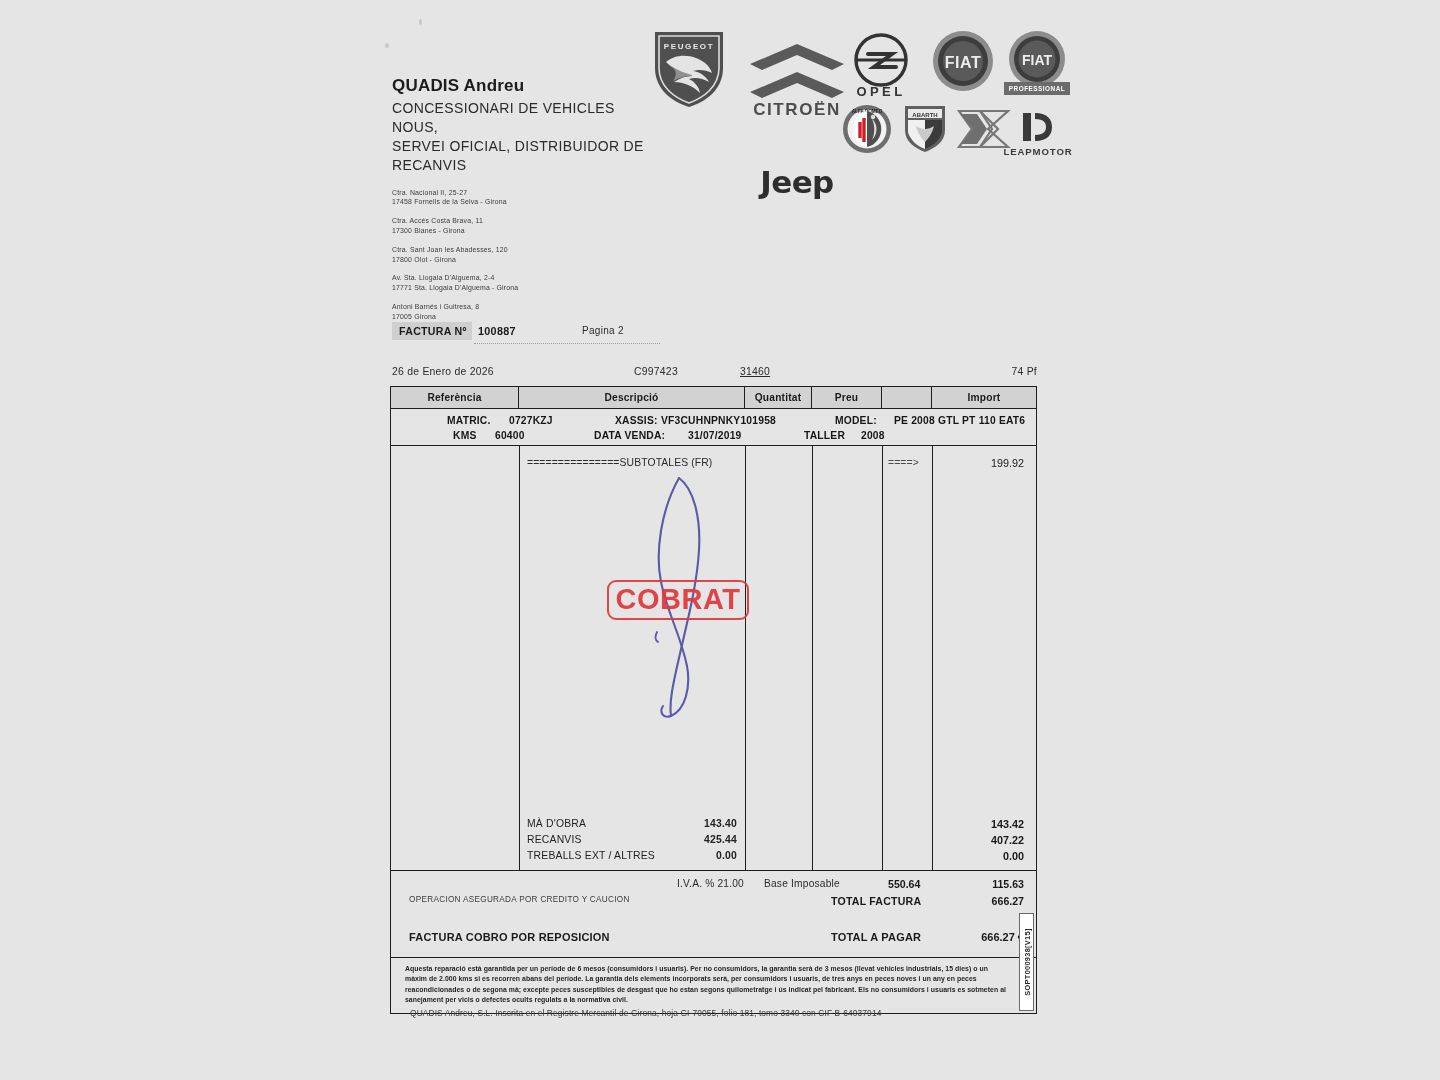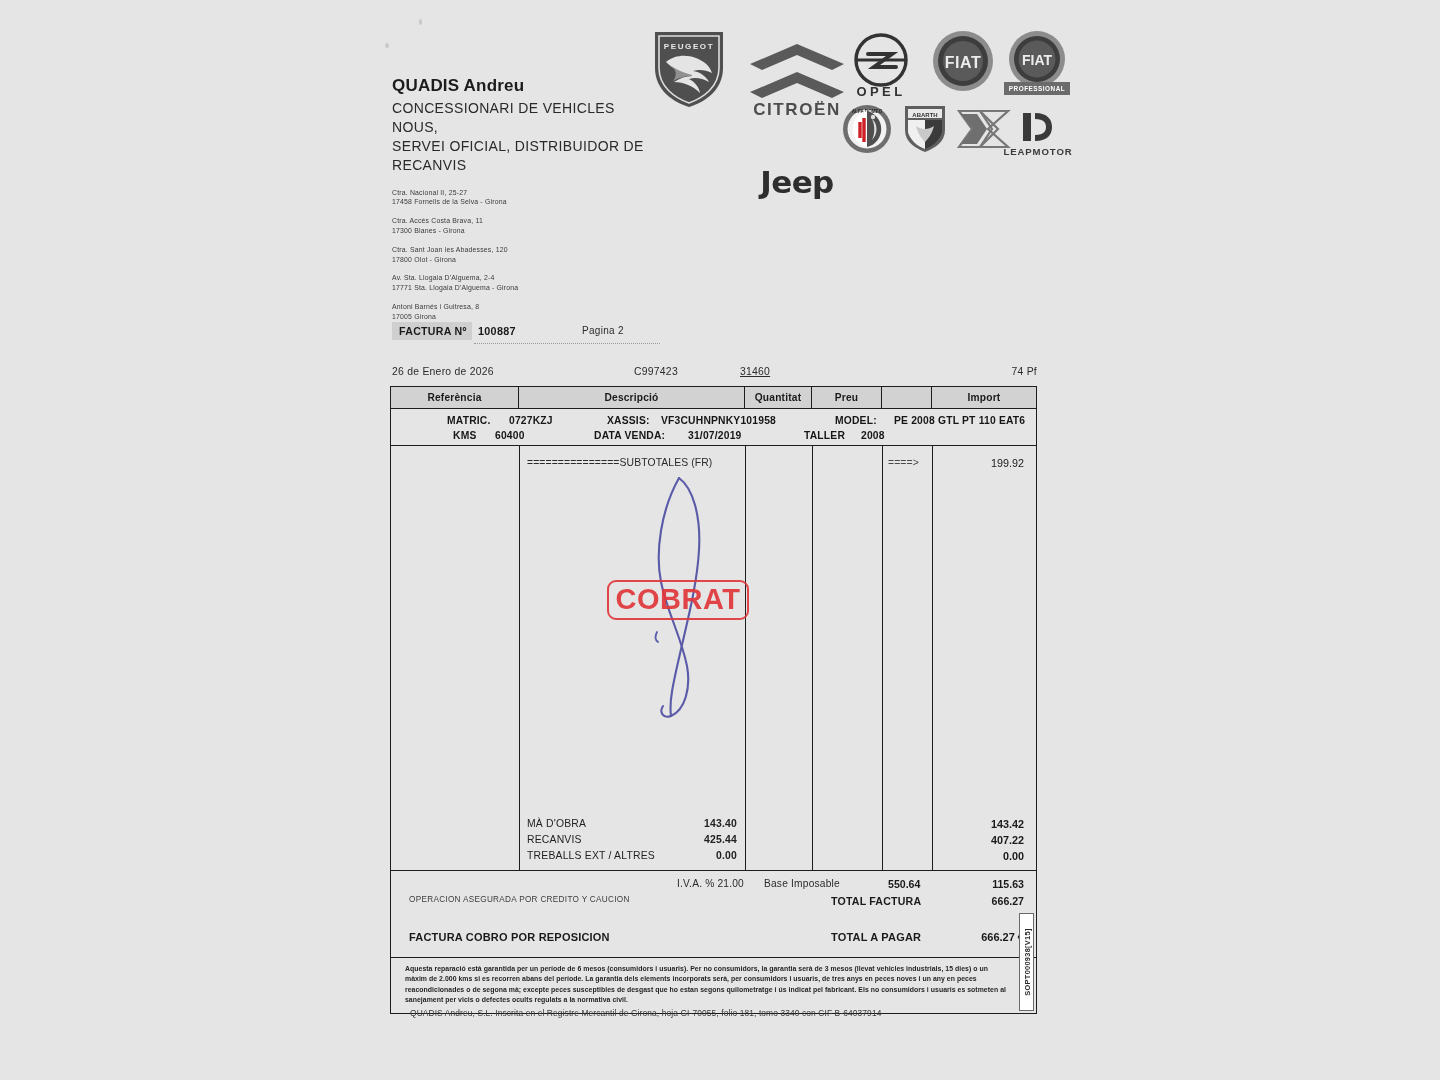--- a/index.html
+++ b/index.html
@@ -196,21 +196,21 @@
     letter-spacing: .2px;
     color: #161616;
   }
   .vrow span { position: absolute; white-space: nowrap; }
   .v-l1 { top: 6px; padding-left: 48px; }
   .v-l2 { top: 21px; }
   .vx-matric { left: 8px; }
   .vx-plate  { left: 70px; }
   .vx-kms    { left: 62px; text-align: center; }
   .vx-kmsv   { left: 104px; }
-  .vx-xassis { left: 168px; }
+  .vx-xassis { left: 176px; }
   .vx-xassisv{ left: 222px; }
   .vx-dvenda { left: 203px; }
   .vx-dvendav{ left: 297px; }
   .vx-model  { left: 396px; }
   .vx-modelv { left: 455px; }
   .vx-taller { left: 413px; }
   .vx-tallerv{ left: 470px; }
 
   
   .tbody {

